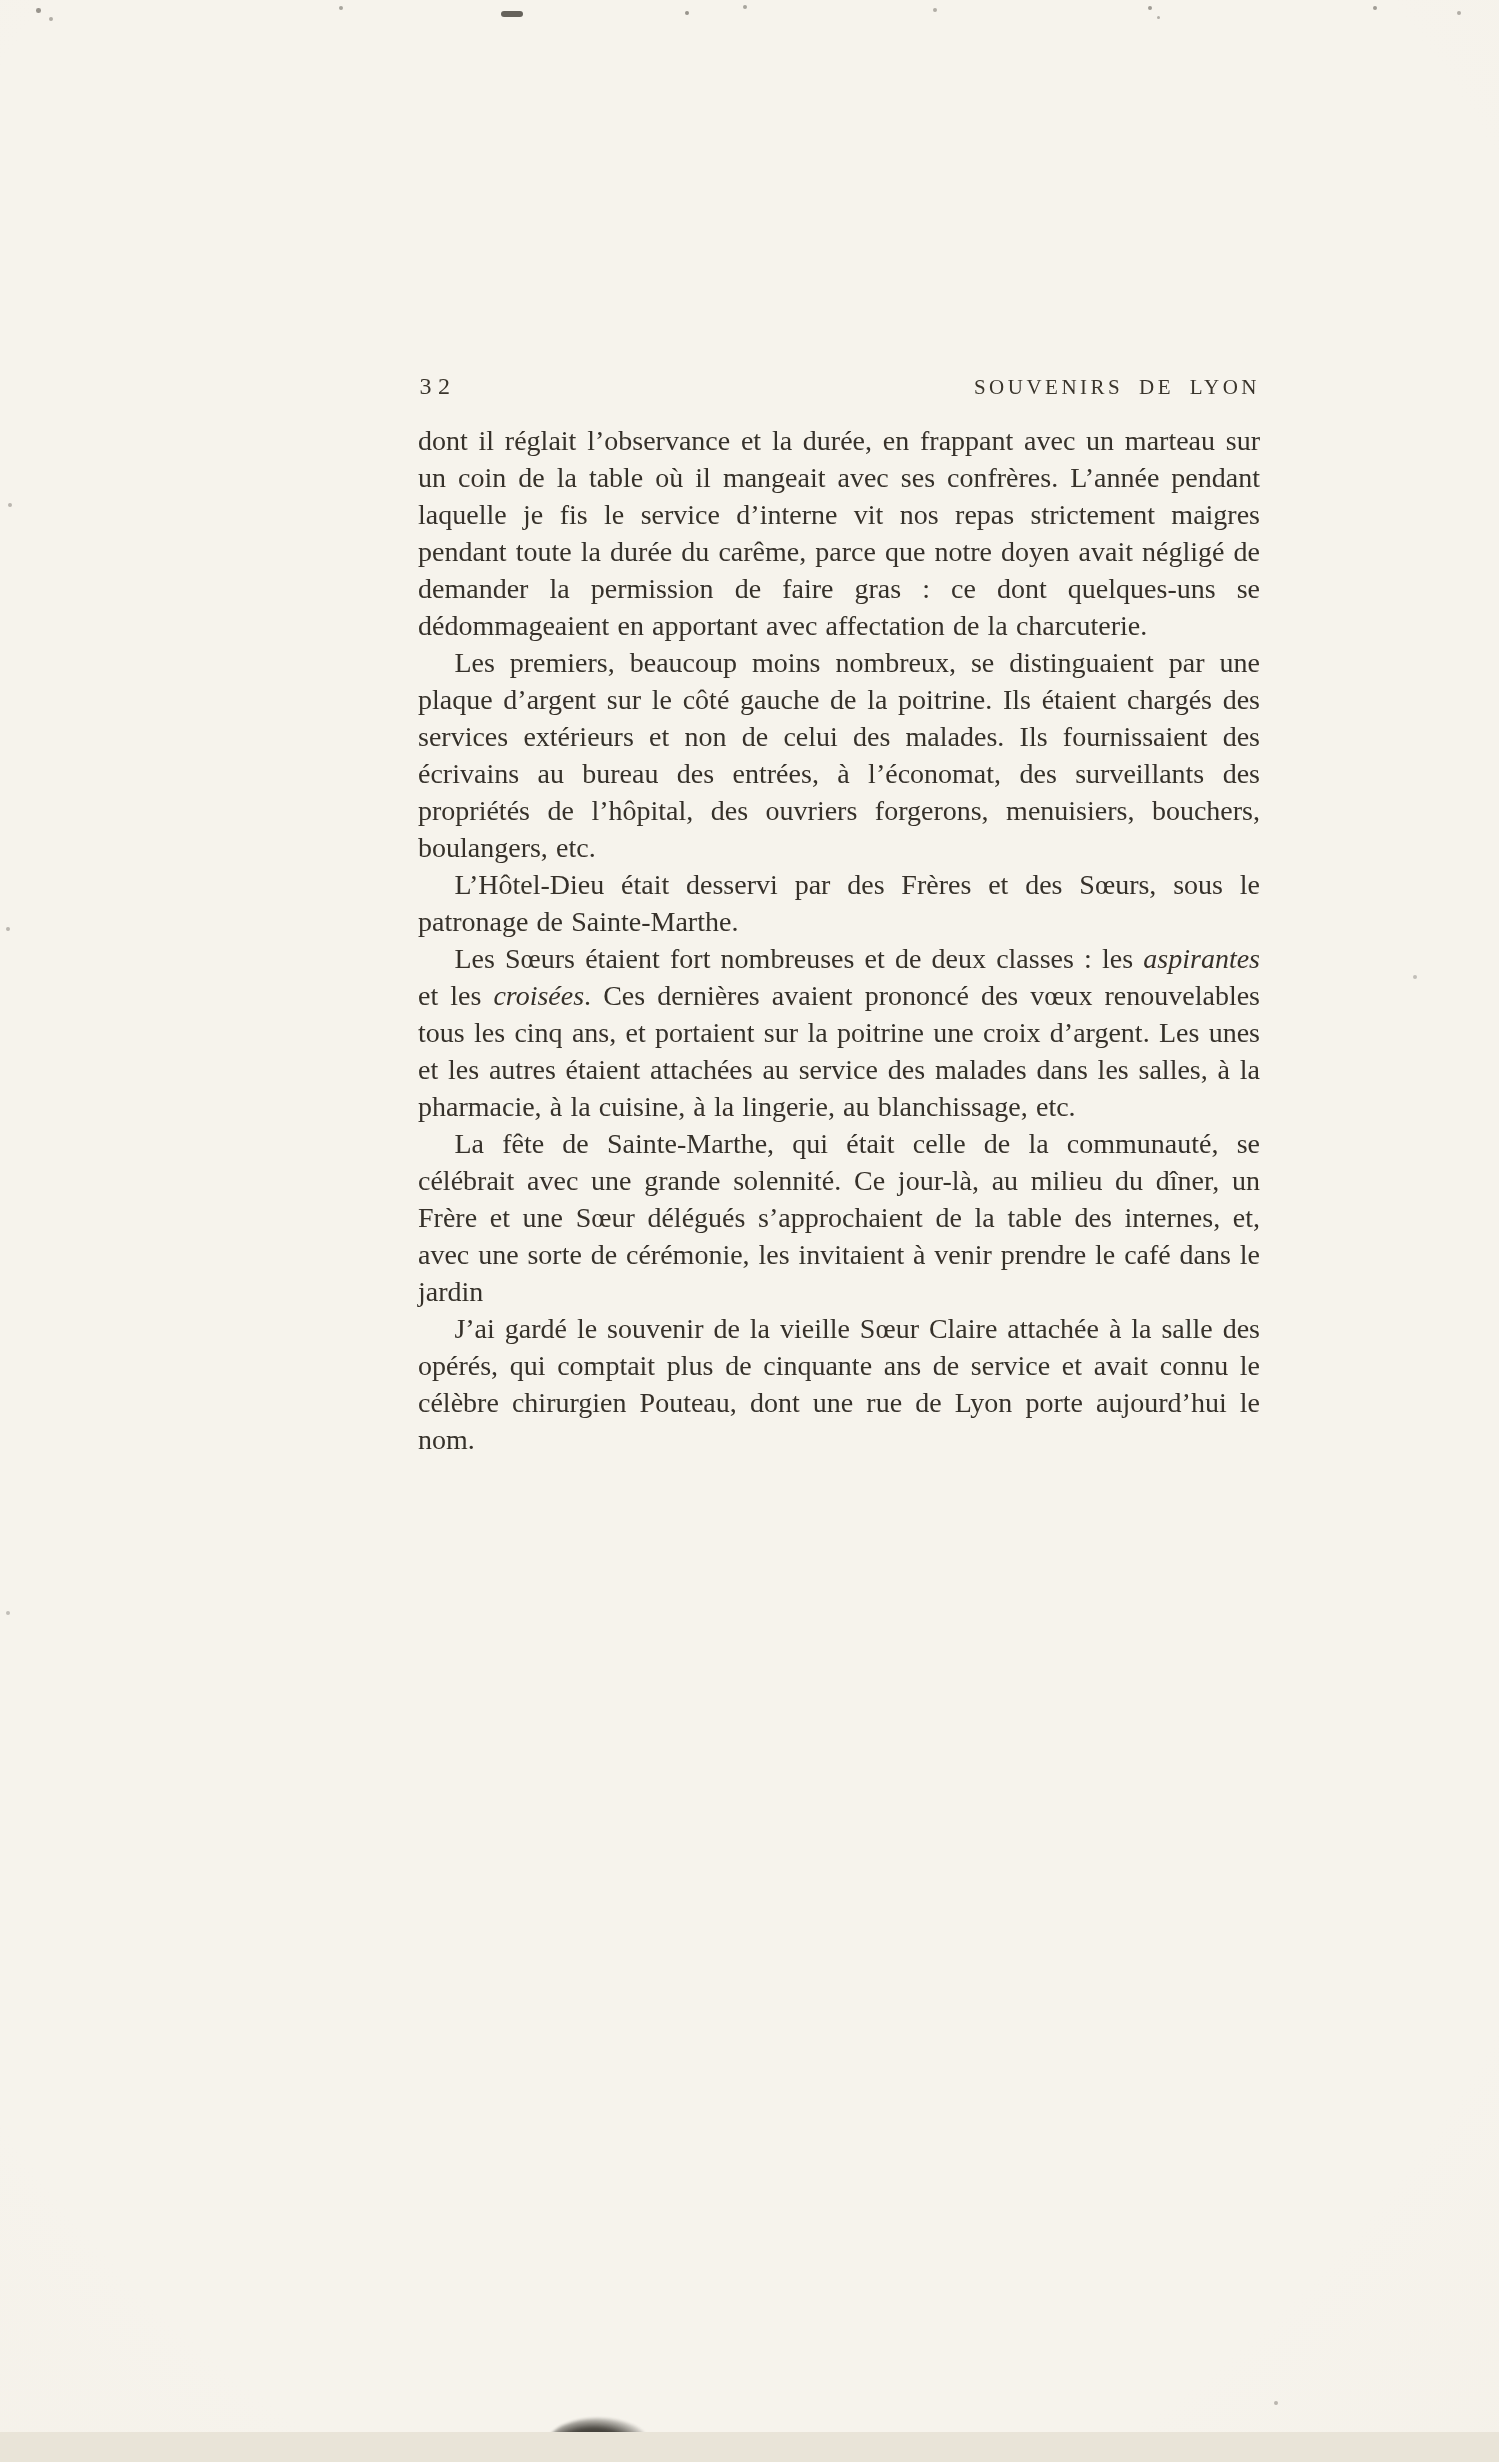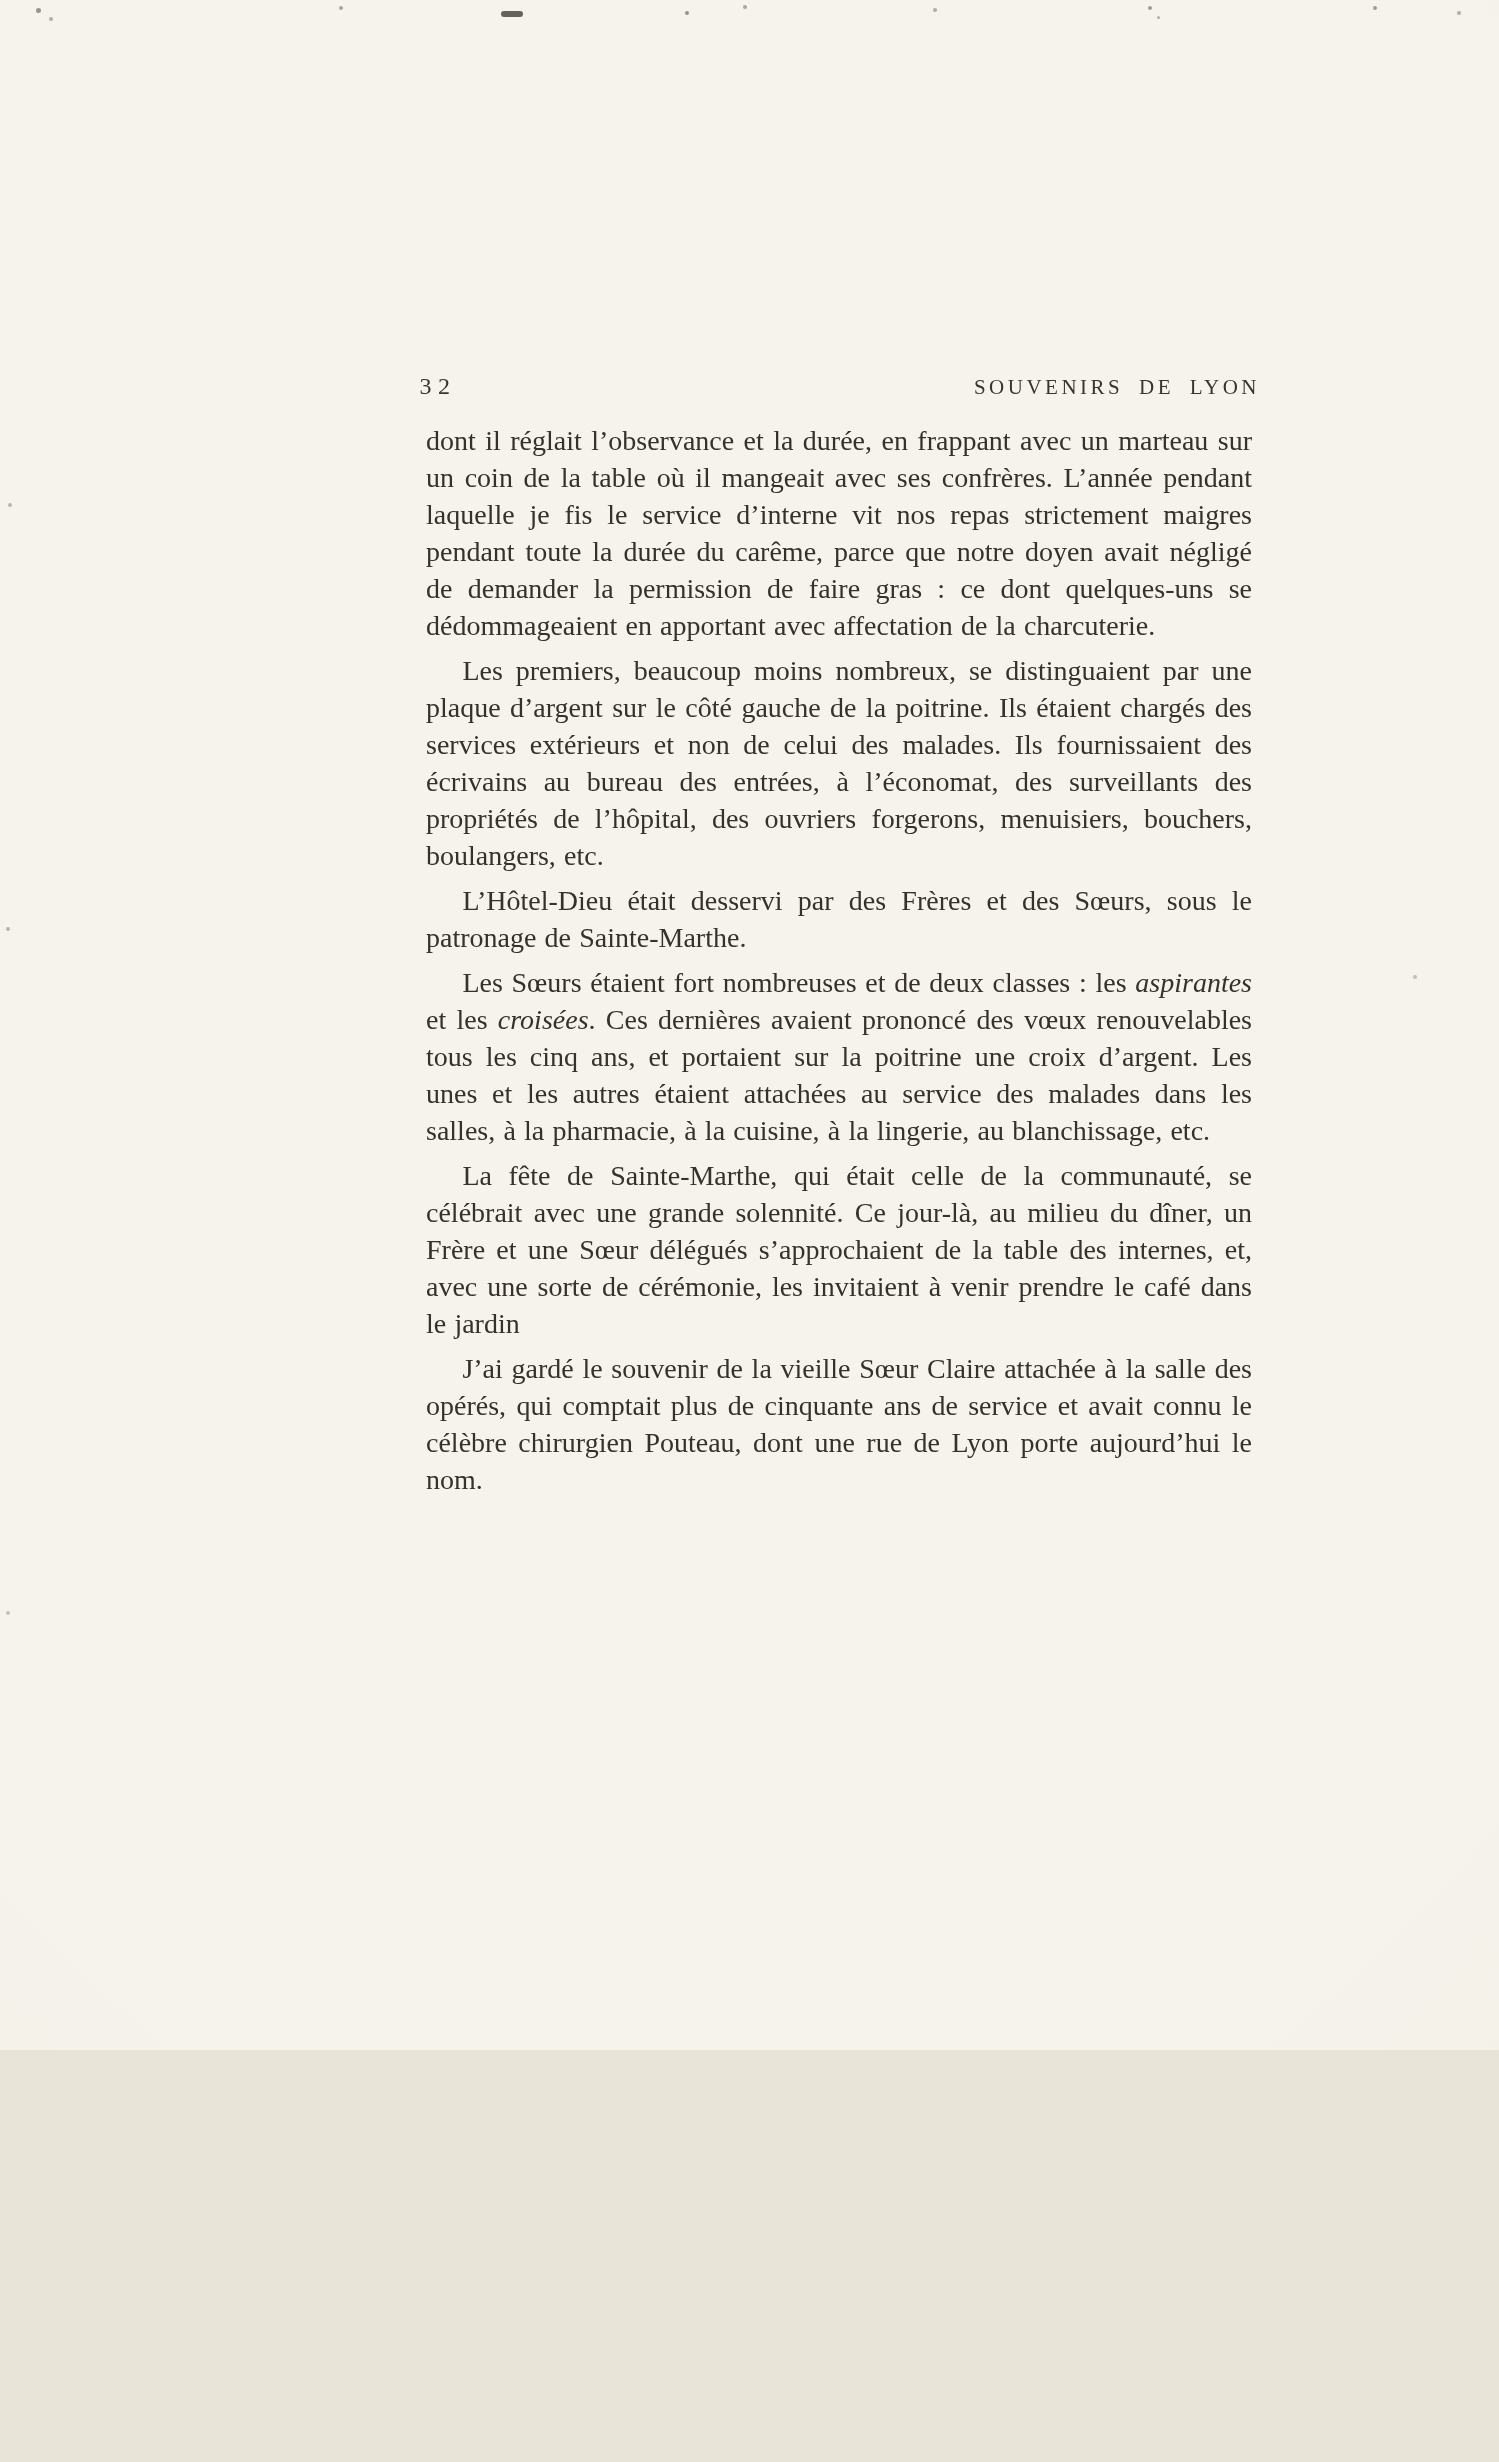--- a/index.html
+++ b/index.html
@@ -6,21 +6,21 @@
   html, body { margin: 0; padding: 0; }
   body {
     width: 1500px;
     height: 2462px;
     font-family: "Liberation Serif", "DejaVu Serif", serif;
     background: #e9e4d8;
   }
   .scan-page {
     position: relative;
     width: 1500px;
-    height: 2050px;
+    height: 2432px;
     overflow: hidden;
     background:
       radial-gradient(ellipse 135% 120% at 48% 45%,
         #f6f3ec 50%, #f3efe6 75%, #ece7db 92%, #e6e0d2 100%);
     color: #36312a;
   }
   .text-block {
     position: absolute;
     left: 418px;
     top: 367px;
@@ -42,21 +42,21 @@
   .running-title {
     display: block;
     text-align: right;
     font-size: 21px;
     letter-spacing: 3.5px;
     word-spacing: 7px;
     color: #3a352c;
     padding-top: 7.9px;
   }
   #paragraphs p {
-    margin: 8px;
+    margin: 0;
     font-size: 28px;
     line-height: 37px;
     text-align: justify;
     text-indent: 1.3em;
     word-spacing: 1.2px;
     color: #36312a;
     hyphens: auto;
   }
   #paragraphs p.no-indent { text-indent: 0; }
   #paragraphs em { font-style: italic; }

